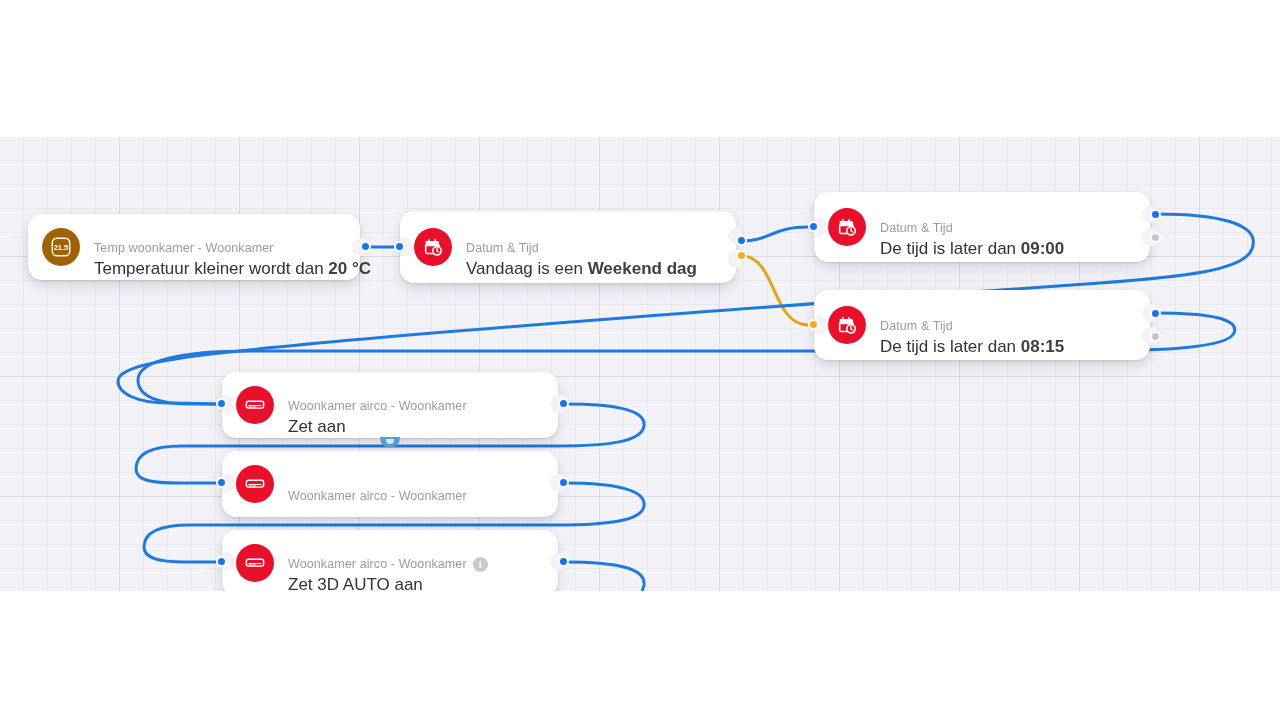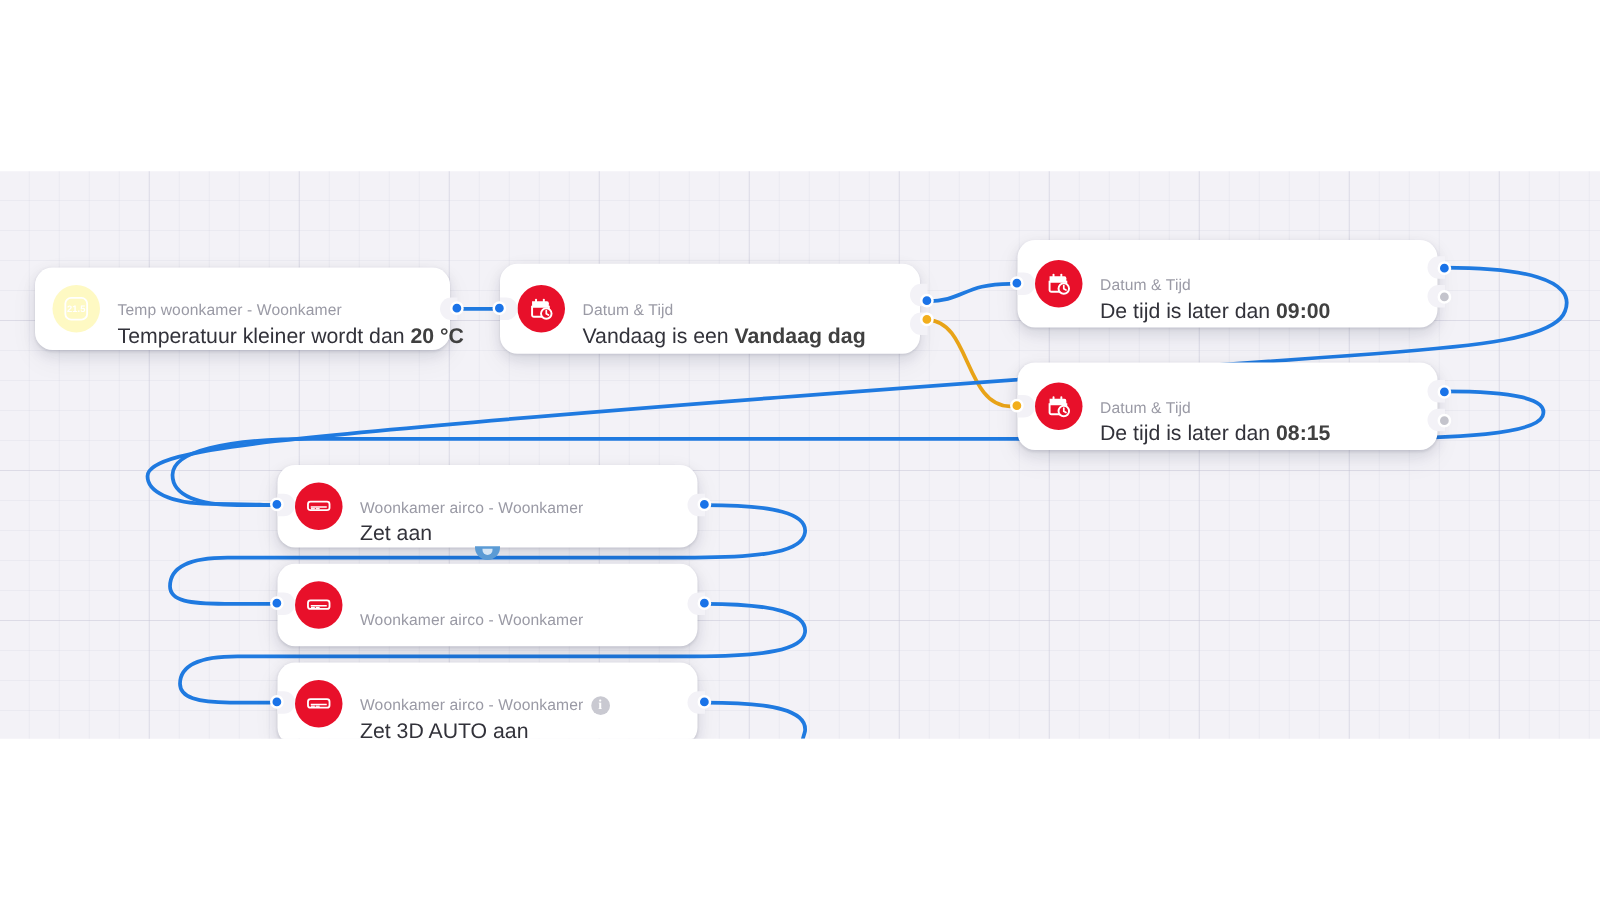--- a/index.html
+++ b/index.html
@@ -68,21 +68,21 @@
   .node-icon {
     flex: 0 0 auto;
     width: 38px;
     height: 38px;
     border-radius: 50%;
     display: flex;
     align-items: center;
     justify-content: center;
     margin-right: 14px;
   }
-  .icon-blue  { background: #fef9c3; }
+  .icon-blue  { background: #a16207; }
   .icon-red   { background: #e8102a; }
 
   .node-body {
     flex: 1 1 auto;
     min-width: 0;
     display: flex;
     flex-direction: column;
     justify-content: flex-start;
     padding-top: 1px;
     margin-top: 26px;
@@ -242,21 +242,21 @@
           <rect x="6.6" y="3.2" width="1.7" height="3.6" rx="0.8" fill="#ffffff"></rect>
           <rect x="13.4" y="3.2" width="1.7" height="3.6" rx="0.8" fill="#ffffff"></rect>
           <circle cx="16.4" cy="16.2" r="4.6" fill="#e8102a" stroke="#ffffff" stroke-width="1.7"></circle>
           <path d="M16.4 13.6v2.8l1.9 1.1" fill="none" stroke="#ffffff" stroke-width="1.5" stroke-linecap="round"></path>
         </svg>
       </div>
       <div class="node-body">
         <div class="node-sub">
           <span>Datum &amp; Tijd</span>
         </div>
-        <div class="node-title"><span>Vandaag is een </span><b>Vandaag dag</b></div>
+        <div class="node-title"><span>Vandaag is een </span><b>Weekend dag</b></div>
       </div>
     </div>
     <div class="notch notch-left" style="left: 400px; top: 101px;"></div>
     <div class="port port-blue" style="left: 394px; top: 104px;"></div>
     <div class="notch notch-right" style="left: 728px; top: 90px;"></div>
     <div class="notch notch-right" style="left: 728px; top: 113px;"></div>
     <div class="port port-blue" style="left: 736px; top: 98px;"></div>
     <div class="port port-amber" style="left: 736px; top: 113px;"></div>
 
     <div class="node" style="left: 814px; top: 55px; width: 336px; height: 70px;">

